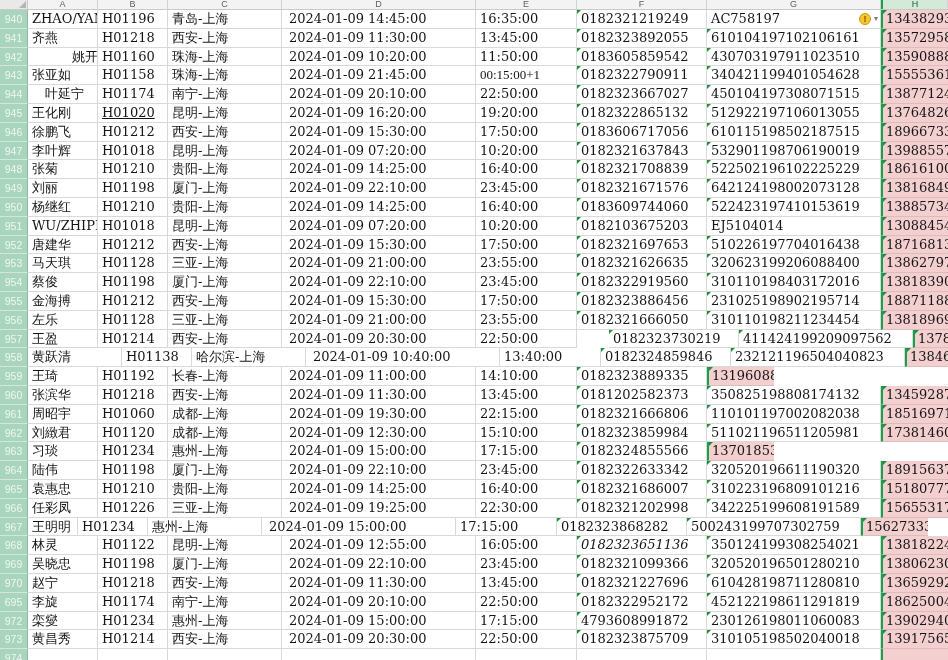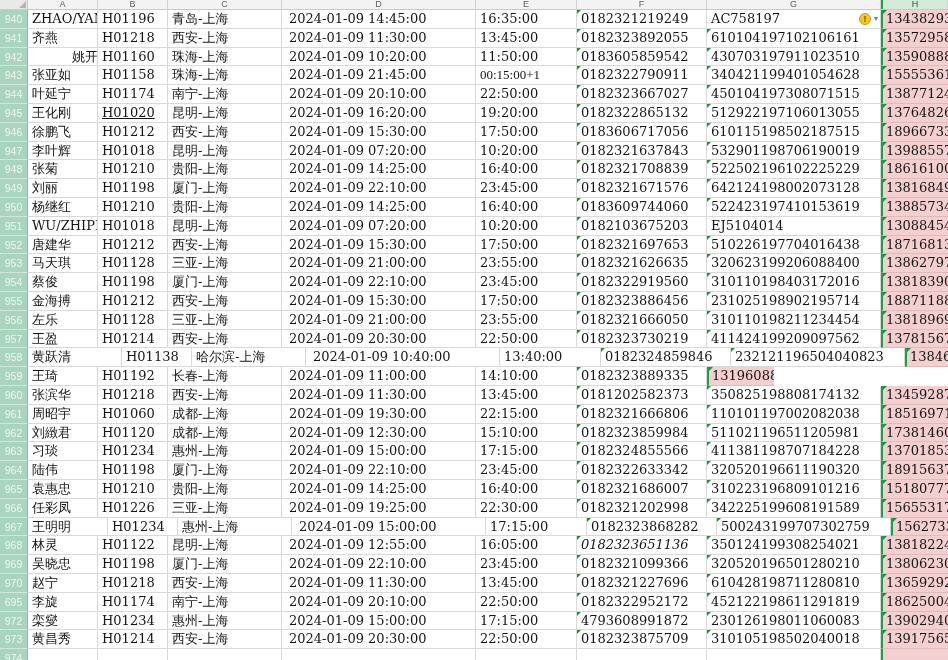--- a/index.html
+++ b/index.html
@@ -104,21 +104,21 @@
         <div class="cell b" style="width: 70px;"><span>H01158</span></div>
         <div class="cell c" style="width: 114px;"><span>珠海-上海</span></div>
         <div class="cell d" style="width: 194px;"><span>2024-01-09 21:45:00</span></div>
         <div class="cell e" style="width: 101px; font-family: Liberation Serif, serif;"><span>00:15:00+1</span></div>
         <div class="cell f" style="width: 130px;"><span class="tri"></span><span>0182322790911</span></div>
         <div class="cell g" style="width: 174px;"><span class="tri"></span><span>340421199401054628</span></div>
         <div class="cell h hcol" style="width: 67px;"><span class="tri"></span><span>155553613</span></div>
       </div>
       <div class="row">
         <div class="rowhdr">944</div>
-        <div class="cell a" style="width: 70px;"><span>叶延宁</span></div>
+        <div class="cell a" style="width: 70px; text-align: center;"><span>叶延宁</span></div>
         <div class="cell b" style="width: 70px;"><span>H01174</span></div>
         <div class="cell c" style="width: 114px;"><span>南宁-上海</span></div>
         <div class="cell d" style="width: 194px;"><span>2024-01-09 20:10:00</span></div>
         <div class="cell e" style="width: 101px;"><span>22:50:00</span></div>
         <div class="cell f" style="width: 130px;"><span class="tri"></span><span>0182323667027</span></div>
         <div class="cell g" style="width: 174px;"><span class="tri"></span><span>450104197308071515</span></div>
         <div class="cell h hcol" style="width: 67px;"><span class="tri"></span><span>138771243</span></div>
       </div>
       <div class="row">
         <div class="rowhdr">945</div>
@@ -252,21 +252,21 @@
         <div class="cell g" style="width: 174px;"><span class="tri"></span><span>310110198211234454</span></div>
         <div class="cell h hcol" style="width: 67px;"><span class="tri"></span><span>138189696</span></div>
       </div>
       <div class="row">
         <div class="rowhdr">957</div>
         <div class="cell a" style="width: 70px;"><span>王盈</span></div>
         <div class="cell b" style="width: 70px;"><span>H01214</span></div>
         <div class="cell c" style="width: 114px;"><span>西安-上海</span></div>
         <div class="cell d" style="width: 194px;"><span>2024-01-09 20:30:00</span></div>
         <div class="cell e" style="width: 101px;"><span>22:50:00</span></div>
-        <div class="cell f" style="width: 130px;"><span class="tri"></span><span>0182323730219</span></div>
+        <div class="cell f" style="width: 130px; margin-left: 32px;"><span class="tri"></span><span>0182323730219</span></div>
         <div class="cell g" style="width: 174px;"><span class="tri"></span><span>411424199209097562</span></div>
         <div class="cell h hcol" style="width: 67px;"><span class="tri"></span><span>137815678</span></div>
       </div>
       <div class="row">
         <div class="rowhdr">958</div>
         <div class="cell a" style="width: 94px;"><span>黄跃清</span></div>
         <div class="cell b" style="width: 70px;"><span>H01138</span></div>
         <div class="cell c" style="width: 114px;"><span>哈尔滨-上海</span></div>
         <div class="cell d" style="width: 194px;"><span>2024-01-09 10:40:00</span></div>
         <div class="cell e" style="width: 101px;"><span>13:40:00</span></div>
@@ -318,21 +318,20 @@
         <div class="cell h hcol" style="width: 67px;"><span class="tri"></span><span>173814606</span></div>
       </div>
       <div class="row">
         <div class="rowhdr">963</div>
         <div class="cell a" style="width: 70px;"><span>习琰</span></div>
         <div class="cell b" style="width: 70px;"><span>H01234</span></div>
         <div class="cell c" style="width: 114px;"><span>惠州-上海</span></div>
         <div class="cell d" style="width: 194px;"><span>2024-01-09 15:00:00</span></div>
         <div class="cell e" style="width: 101px;"><span>17:15:00</span></div>
         <div class="cell f" style="width: 130px;"><span class="tri"></span><span>0182324855566</span></div>
-        <div class="cell g" style="width: 174px;"><span class="tri"></span><span>411381198707184228</span></div>
         <div class="cell h hcol" style="width: 67px;"><span class="tri"></span><span>137018533</span></div>
       </div>
       <div class="row">
         <div class="rowhdr">964</div>
         <div class="cell a" style="width: 70px;"><span>陆伟</span></div>
         <div class="cell b" style="width: 70px;"><span>H01198</span></div>
         <div class="cell c" style="width: 114px;"><span>厦门-上海</span></div>
         <div class="cell d" style="width: 194px;"><span>2024-01-09 22:10:00</span></div>
         <div class="cell e" style="width: 101px;"><span>23:45:00</span></div>
         <div class="cell f" style="width: 130px;"><span class="tri"></span><span>0182322633342</span></div>
@@ -356,21 +355,21 @@
         <div class="cell b" style="width: 70px;"><span>H01226</span></div>
         <div class="cell c" style="width: 114px;"><span>三亚-上海</span></div>
         <div class="cell d" style="width: 194px;"><span>2024-01-09 19:25:00</span></div>
         <div class="cell e" style="width: 101px;"><span>22:30:00</span></div>
         <div class="cell f" style="width: 130px;"><span class="tri"></span><span>0182321202998</span></div>
         <div class="cell g" style="width: 174px;"><span class="tri"></span><span>342225199608191589</span></div>
         <div class="cell h hcol" style="width: 67px;"><span class="tri"></span><span>156553173</span></div>
       </div>
       <div class="row">
         <div class="rowhdr">967</div>
-        <div class="cell a" style="width: 80px;"><span>王明明</span></div>
+        <div class="cell a" style="width: 50px;"><span>王明明</span></div>
         <div class="cell b" style="width: 70px;"><span>H01234</span></div>
         <div class="cell c" style="width: 114px;"><span>惠州-上海</span></div>
         <div class="cell d" style="width: 194px;"><span>2024-01-09 15:00:00</span></div>
         <div class="cell e" style="width: 101px;"><span>17:15:00</span></div>
         <div class="cell f" style="width: 130px;"><span class="tri"></span><span>0182323868282</span></div>
         <div class="cell g" style="width: 174px;"><span class="tri"></span><span>500243199707302759</span></div>
         <div class="cell h hcol" style="width: 67px;"><span class="tri"></span><span>156273333</span></div>
       </div>
       <div class="row">
         <div class="rowhdr">968</div>

